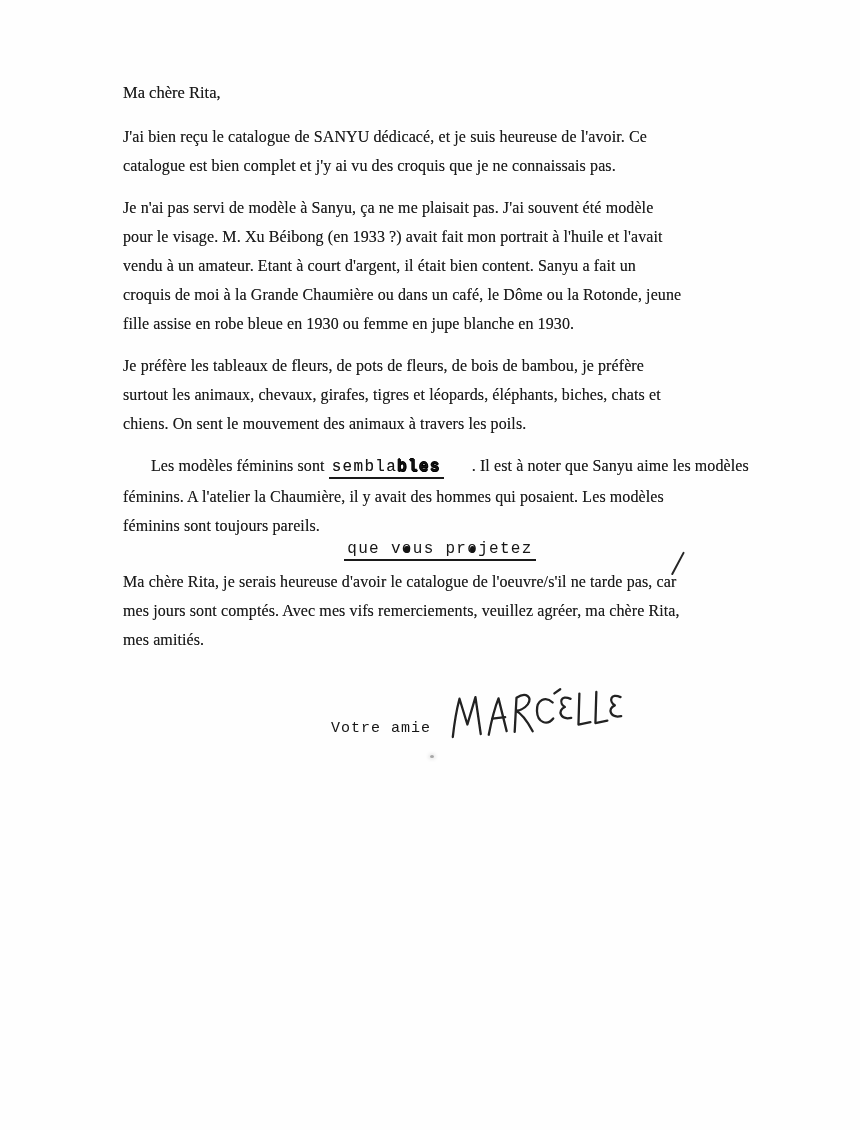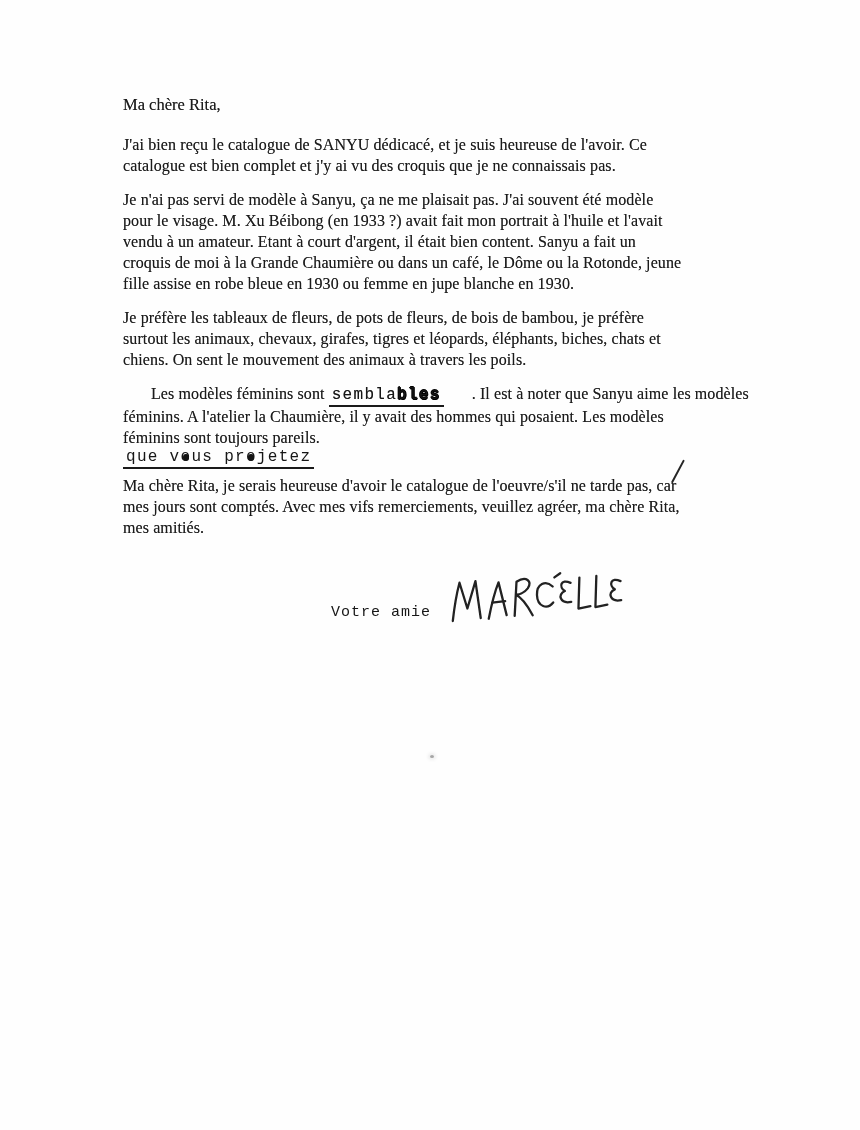--- a/index.html
+++ b/index.html
@@ -14,27 +14,27 @@
   .page {
     position: absolute; inset: 0;
     background: #fefefe;
   }
   .content {
     position: absolute;
     left: 123px; top: 78px;
     width: 648px;
   }
   .greeting {
-    margin: 16px 0 19px 0;
+    margin: 4px 0 19px 0;
     font-size: 16.5px; line-height: 21px;
     text-shadow: 0 0 0.4px rgba(0,0,0,0.5);
   }
   p.body {
     margin: 0 0 13px 0;
-    font-size: 16px; line-height: 21px;
+    font-size: 16px; line-height: 29px;
     letter-spacing: 0.1px;
     text-shadow: 0 0 0.4px rgba(0,0,0,0.5);
   }
   .pre { white-space: pre-line; margin-left: 28px; }
   
   .typed {
     font-family: "Liberation Mono", monospace;
     font-size: 16px;
     letter-spacing: 1.3px;
     color: #161616;
@@ -43,21 +43,21 @@
     border-bottom: 2px solid #1a1a1a;
     padding: 0 3px 1px 3px;
   }
   .overstruck {
     text-shadow: 0 0 1px #000, 0.9px 0 #000, -0.9px 0 #000, 0 0.9px #000, 0 -0.9px #000, 0.6px 0.8px #000;
   }
   .insertion-row {
     position: relative;
     height: 21px;
     margin: -14px 0 7px 0;
-    text-align: left;
+    text-align: center;
     padding-right: 14px;
   }
   .caret-stroke {
     position: absolute;
     right: 86px; top: 13px;
     width: 2px; height: 26px;
     background: #262626;
     transform: rotate(28deg);
     transform-origin: top center;
     border-radius: 1px;

